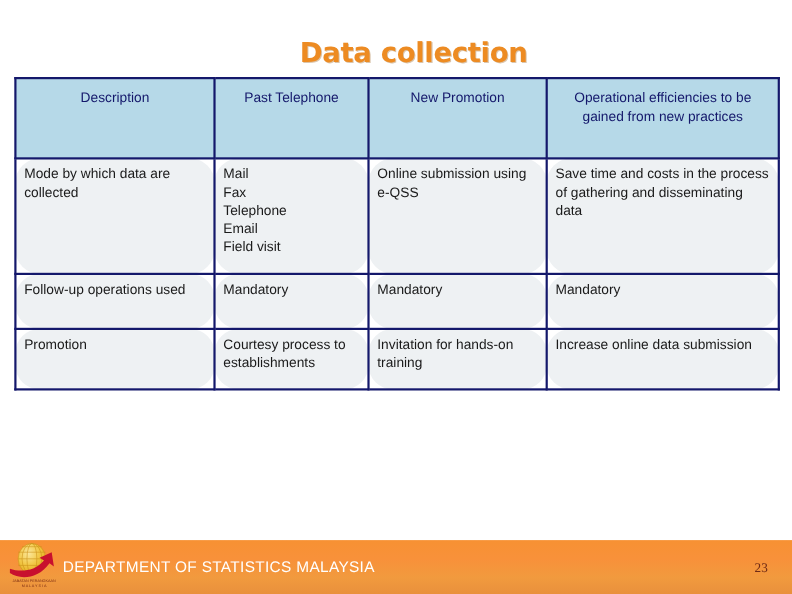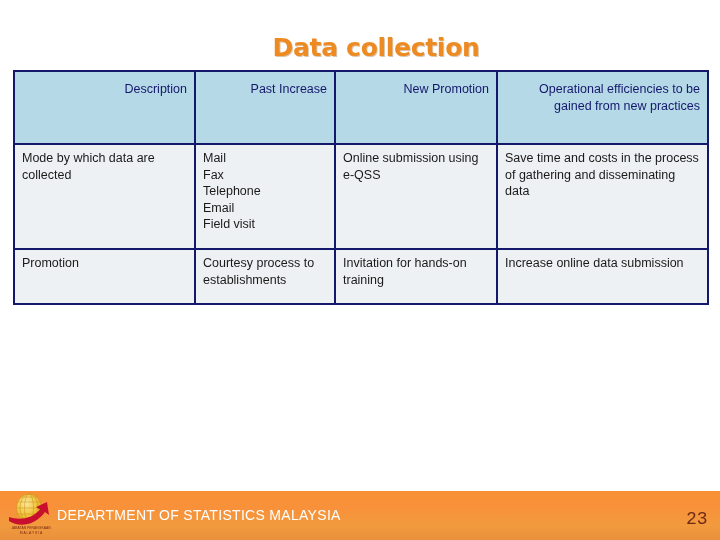--- a/index.html
+++ b/index.html
@@ -49,39 +49,39 @@
     padding: 5px 7px 4px 7px;
     font-size: 12.5px;
     line-height: 16.5px;
     color: #1a1a1a;
     background: #eef1f3;
     font-weight: normal;
   }
   table.kpi-table thead th {
     background: #B6D9E8;
     color: #14186B;
-    text-align: right;
+    text-align: center;
     vertical-align: top;
     font-size: 12.5px;
     line-height: 16.5px;
     padding-top: 9px;
   }
   .col-1 { width: 181px; }
   .col-2 { width: 140px; }
   .col-3 { width: 162px; }
   .col-4 { width: 211px; }
 
   .h-row th { height: 58px; }
   .r-1 td { height: 94px; }
   .r-2 td { height: 50px; }
   .r-3 td { height: 39px; }
   .r-4 td { height: 69px; }
   .r-5 td { height: 44px; }
 
-  .multiline { white-space: pre-line; }
+  .multiline { white-space: pre-line; border-radius: 22px; }
 
   
   .footer-bar {
     position: absolute;
     left: 0;
     top: 491px;
     width: 720px;
     height: 49px;
     background: linear-gradient(to bottom, #F79133 0%, #F8913A 35%, #F19A3E 70%, #E9903C 100%);
   }
@@ -91,23 +91,23 @@
     top: 507px;
     font-size: 14px;
     letter-spacing: 0.3px;
     color: #ffffff;
     font-family: "Liberation Sans", sans-serif;
   }
   .page-number {
     position: absolute;
     left: 686px;
     top: 509px;
-    font-size: 18px;
+    font-size: 12px;
     color: #6E2A16;
-    font-family: Liberation Mono, monospace;
+    font-family: Liberation Serif, serif;
   }
 
   
   .logo {
     position: absolute;
     left: 6px;
     top: 490px;
     width: 50px;
     height: 48px;
   }
@@ -133,36 +133,42 @@
   <table class="kpi-table">
     <colgroup>
       <col class="col-1">
         <col class="col-2">
         <col class="col-3">
         <col class="col-4">
     </colgroup>
     <thead>
       <tr class="h-row">
         <th>Description</th>
-        <th>Past Increase</th>
+        <th>Past Telephone</th>
         <th>New Promotion</th>
         <th>Operational efficiencies to be gained from new practices</th>
       </tr>
     </thead>
     <tbody>
       <tr class="r-1">
         <td class="multiline">Mode by which data are collected</td>
         <td class="multiline">Mail
 Fax
 Telephone
 Email
 Field visit</td>
         <td class="multiline">Online submission using e-QSS</td>
         <td class="multiline">Save time and costs in the process of gathering and disseminating data</td>
       </tr>
+      <tr class="r-3">
+        <td class="multiline">Follow-up operations used</td>
+        <td class="multiline">Mandatory</td>
+        <td class="multiline">Mandatory</td>
+        <td class="multiline">Mandatory</td>
+      </tr>
       <tr class="r-5">
         <td class="multiline">Promotion</td>
         <td class="multiline">Courtesy process to establishments</td>
         <td class="multiline">Invitation for hands-on training</td>
         <td class="multiline">Increase online data submission</td>
       </tr>
     </tbody>
   </table>
 </div>
 

